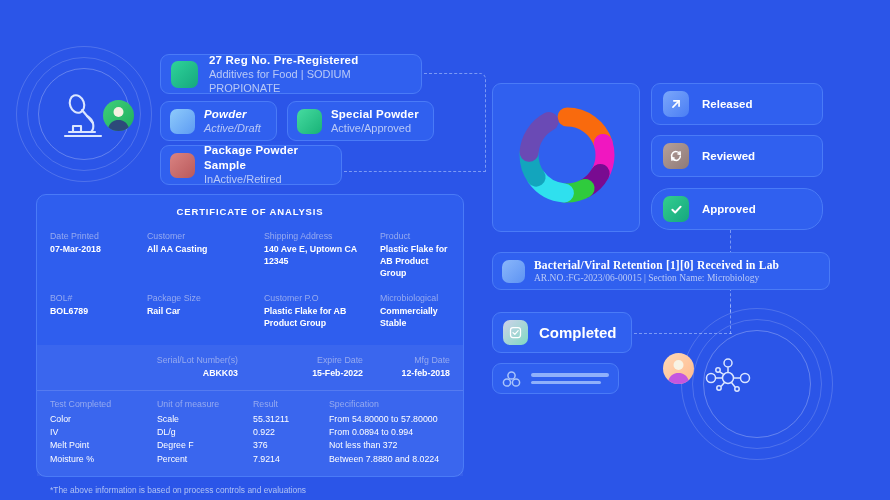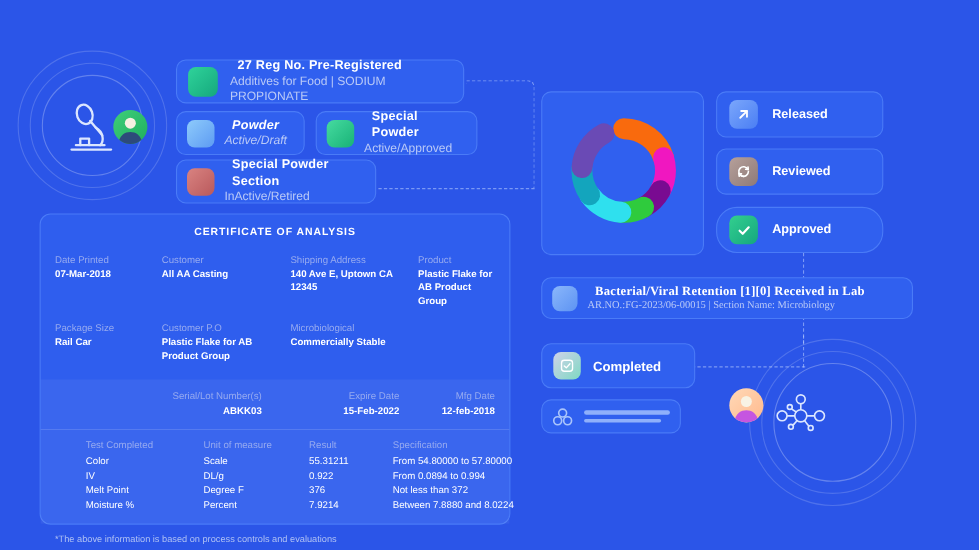--- a/index.html
+++ b/index.html
@@ -26,21 +26,21 @@
     background: #3060ef;
     border: 1px solid #4a7bf7;
     border-radius: 9px;
   }
   .tile {
     border-radius: 7px;
     flex: 0 0 auto;
   }
   .row-flex { display: flex; align-items: center; height: 100%; }
 
-  .t-title { color: #ffffff; font-weight: bold; font-size: 11.5px; letter-spacing: .2px; line-height: 1.25; margin-left: 7px; }
+  .t-title { color: #ffffff; font-weight: bold; font-size: 11.5px; letter-spacing: .2px; line-height: 1.25; }
   .t-sub   { color: #b9c9f7; font-size: 11px; line-height: 1.3; }
 
   
   #coa {
     position: absolute; left: 36px; top: 194px; width: 428px; height: 283px;
     background: #2f5eee; border: 1px solid #4a7bf7; border-radius: 10px;
     padding: 11px 13px 4px 13px;
   }
   #coa-title {
     text-align: center; color: #ffffff; font-weight: bold;
@@ -54,35 +54,35 @@
   #lotband {
     margin: 2px -13px 0 -13px; padding: 9px 13px 10px 13px;
     background: rgba(255,255,255,0.055);
     display: grid; grid-template-columns: 188px 125px 1fr; text-align: right;
   }
   #testband {
     margin: 0 -13px; padding: 8px 13px 11px 13px;
     background: rgba(255,255,255,0.055);
     border-top: 1px solid rgba(255,255,255,0.14);
   }
-  table.tt { width: 100%; border-collapse: collapse; margin-left: 28px; }
+  table.tt { width: 100%; border-collapse: collapse; }
   table.tt th {
     text-align: left; color: #96aaf0; font-size: 8.8px; font-weight: normal;
     padding-bottom: 4px;
   }
   table.tt td { color: #ffffff; font-size: 8.8px; padding: 1.6px 0; }
   .cw1 { width: 107px; } .cw2 { width: 96px; } .cw3 { width: 76px; }
   #coa-foot { color: #b0c2f4; font-size: 8.4px; padding-top: 9px; }
 
   
   #donut-card { left: 492px; top: 83px; width: 148px; height: 149px; }
   #donut { position: absolute; left: 23px; top: 20px; width: 102px; height: 102px; }
 
   
-  .statcard { left: 651px; top: 0; width: 152px; height: 42px; }
+  .statcard { left: 651px; top: 0; width: 172px; height: 42px; }
   .statcard .ic {
     width: 26px; height: 26px; border-radius: 7px; margin: 0 13px 0 11px;
     display: flex; align-items: center; justify-content: center;
   }
   .statcard .lb { color: #ffffff; font-weight: bold; font-size: 11.5px; }
 
   
   .dash-h { position: absolute; border-top: 1.3px dashed rgba(190,210,255,0.55); }
   .dash-v { position: absolute; border-left: 1.3px dashed rgba(190,210,255,0.55); }
   .dash-box { position: absolute; border-top: 1.3px dashed rgba(190,210,255,0.55);
@@ -144,21 +144,21 @@
         <div class="t-title">Special Powder</div>
         <div class="t-sub">Active/Approved</div>
       </div>
     </div>
   </div>
 
   <div class="card" style="left:160px; top:145px; width:182px; height:40px;">
     <div class="row-flex" style="padding:0 9px;">
       <div class="tile" style="width:25px;height:25px;background:linear-gradient(135deg,#d98381,#b9595c);"></div>
       <div style="margin-left:9px;">
-        <div class="t-title">Special Powder Section</div>
+        <div class="t-title">Package Powder Sample</div>
         <div class="t-sub">InActive/Retired</div>
       </div>
     </div>
   </div>
 
   <div class="dash-box" style="left:424px; top:73px; width:62px; height:98px; border-radius:0 6px 0 0;"></div>
   <div class="dash-h" style="left:344px; top:171px; width:142px;"></div>
 
   <div id="coa">
     <div id="coa-title">CERTIFICATE OF ANALYSIS</div>
@@ -176,20 +176,24 @@
         <div class="lbl">Shipping Address</div>
         <div class="val" style="max-width:104px;">140 Ave E, Uptown CA 12345</div>
       </div>
       <div class="blk">
         <div class="lbl">Product</div>
         <div class="val" style="max-width:100px;">Plastic Flake for AB Product Group</div>
       </div>
     </div>
 
     <div class="grid4">
+      <div class="blk">
+        <div class="lbl">BOL#</div>
+        <div class="val">BOL6789</div>
+      </div>
       <div class="blk">
         <div class="lbl">Package Size</div>
         <div class="val">Rail Car</div>
       </div>
       <div class="blk">
         <div class="lbl">Customer P.O</div>
         <div class="val" style="max-width:100px;">Plastic Flake for AB Product Group</div>
       </div>
       <div class="blk">
         <div class="lbl">Microbiological</div>
@@ -324,21 +328,21 @@
   </div>
 
   <div class="card" style="left:492px; top:312px; width:140px; height:41px;">
     <div class="row-flex" style="padding:0 10px;">
       <div class="tile" style="width:25px;height:25px;background:linear-gradient(135deg,#cfd2ea,#7fd9c2); display:flex;align-items:center;justify-content:center;">
         <svg viewBox="0 0 18 18" width="15" height="15" fill="none" stroke="#ffffff" stroke-width="1.5" stroke-linecap="round" stroke-linejoin="round">
           <rect x="3" y="3" width="12" height="12" rx="3"></rect>
           <path d="M6 9.2 L8.2 11.3 L12.2 6.8"></path>
         </svg>
       </div>
-      <div class="lb" style="color:#fff;font-weight:bold;font-size:12px;margin-left:11px;">Completed</div>
+      <div class="lb" style="color:#fff;font-weight:bold;font-size:15px;margin-left:11px;">Completed</div>
     </div>
   </div>
 
   <div class="card" style="left:492px; top:363px; width:127px; height:31px;">
     <div class="row-flex" style="padding:0 9px;">
       <div style="width:20px;height:18px;">
         <svg viewBox="0 0 20 18" width="20" height="18" fill="none" stroke="#a9c4fb" stroke-width="1.5">
           <circle cx="9.5" cy="5.5" r="3.6"></circle>
             <circle cx="5" cy="12.5" r="3.6"></circle>
             <circle cx="14" cy="12.5" r="3.6"></circle>

